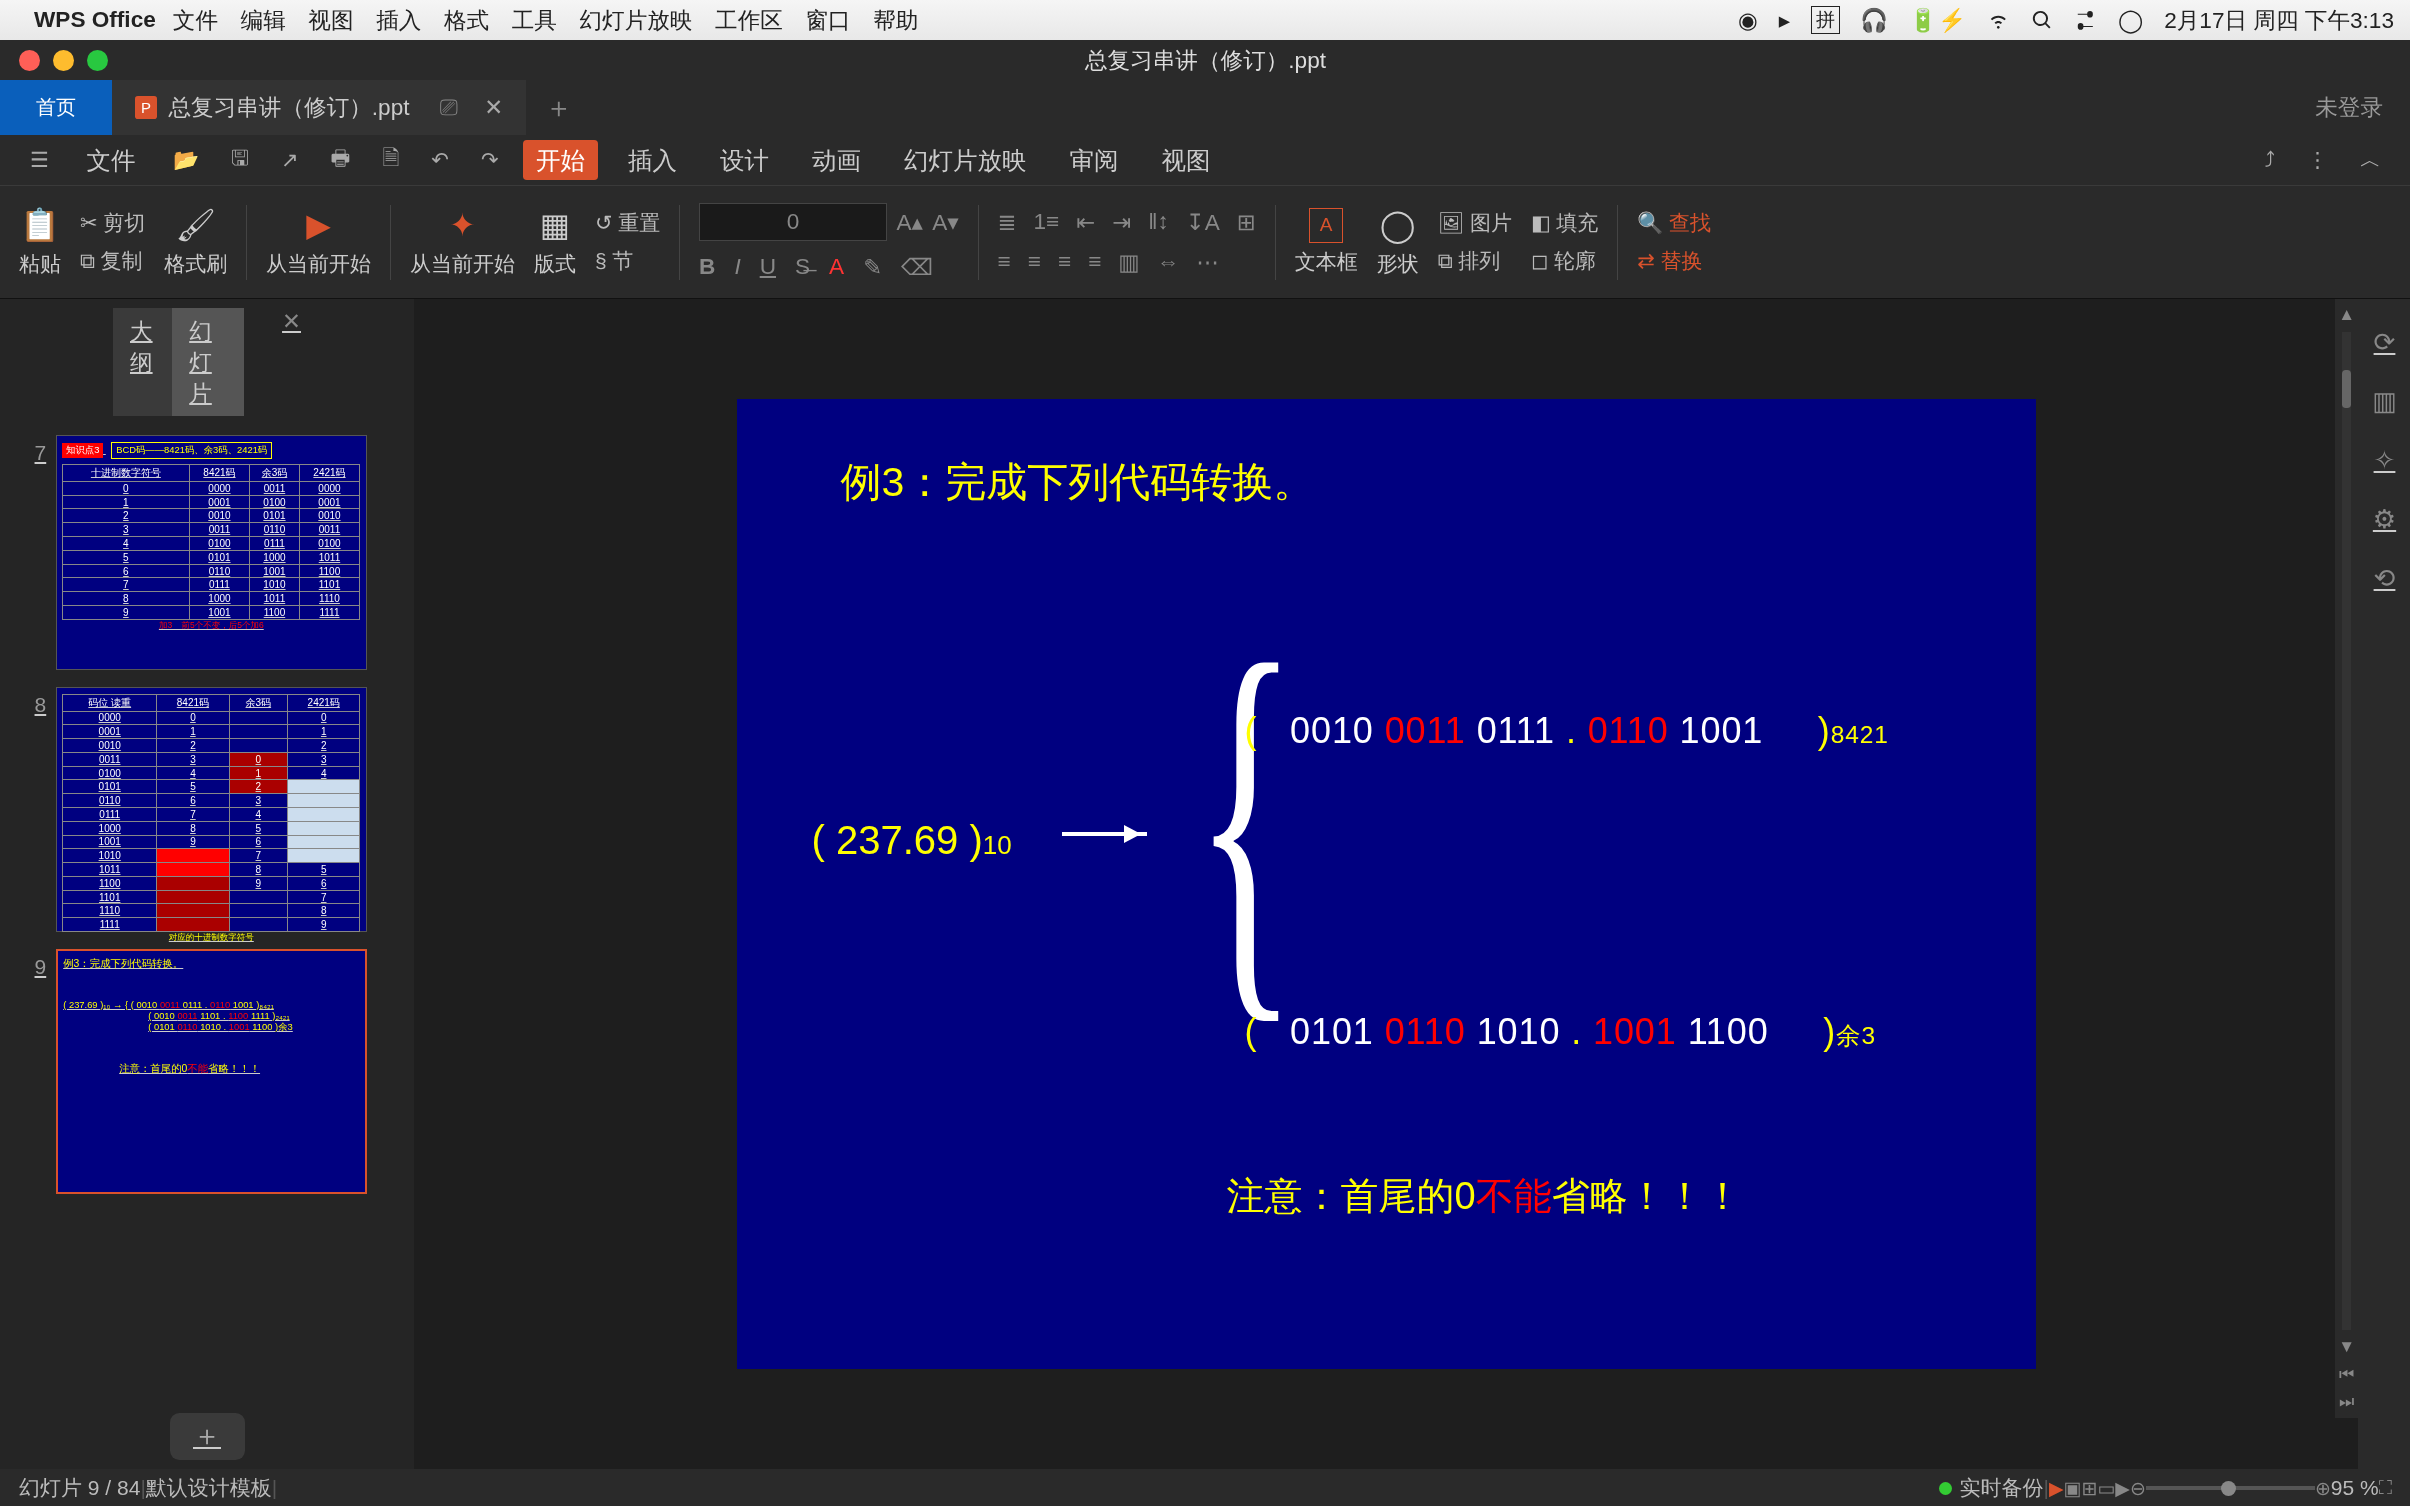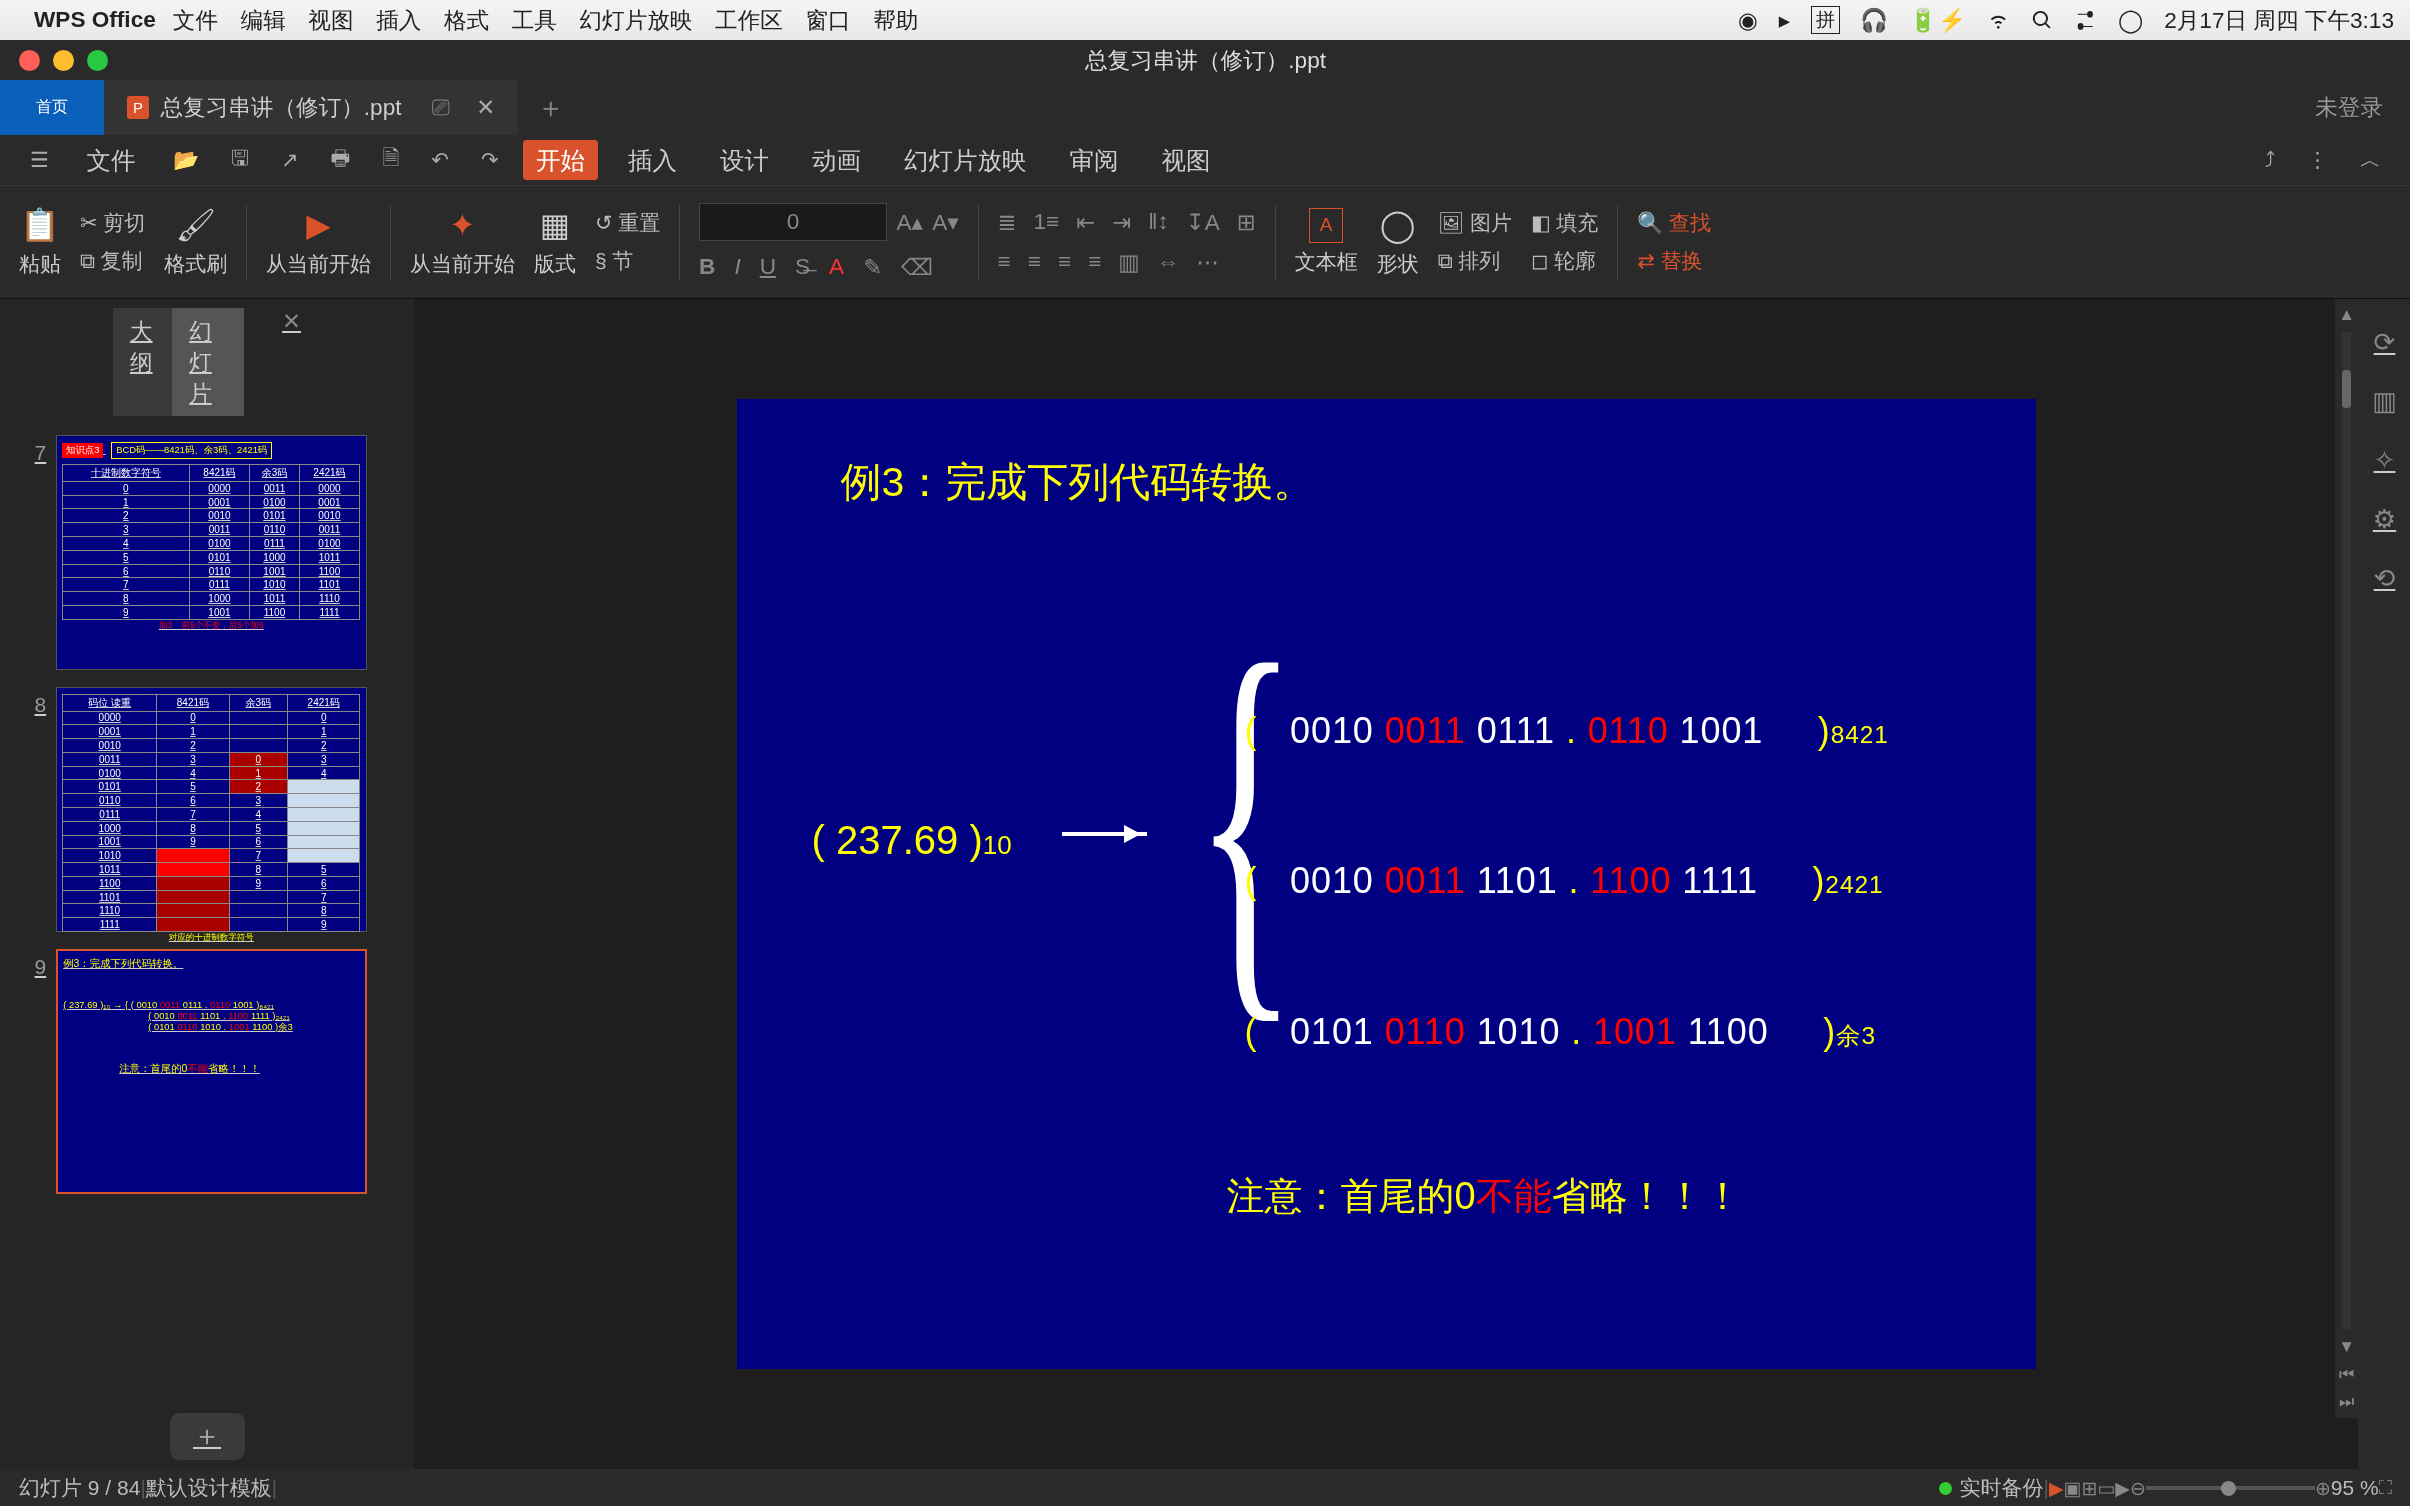--- a/index.html
+++ b/index.html
@@ -16,21 +16,21 @@
 
 .titlebar { height: 40px; background: #2a2a2a; display: flex; align-items: center; position: relative; }
 .traffic { display: flex; gap: 13px; margin-left: 19px; }
 .dot { width: 21px; height: 21px; border-radius: 50%; }
 .dot.red { background:#ff5f57; } .dot.yellow { background:#febc2e; } .dot.green { background:#28c840; }
 .doc-title { position: absolute; left: 50%; transform: translateX(-50%); color: #ddd; font-size: 22.6px; }
 
 
 .tabs { height: 55px; background: #2a2a2a; display: flex; align-items: stretch; }
 .tab { display: flex; align-items: center; padding: 0 22.6px; color: #ccc; }
-.tab.home { background: #0a5fbb; color: #fff; font-size: 16px; padding: 0 36px; }
+.tab.home { background: #0a5fbb; color: #fff; font-size: 20px; padding: 0 36px; }
 .tab.file { background: #333; gap: 11.3px; }
 .tab .p-icon { width: 22.6px; height: 22.6px; background: #d9522c; color: #fff; display: inline-flex; align-items: center; justify-content: center; font-size: 15px; border-radius: 2.8px; }
 .tab .close { margin-left: 15px; color: #aaa; }
 .tab.plus { color: #888; font-size: 28px; padding: 0 19px; }
 .login{ margin-left:auto; padding:0 28px; color:#999; display:flex; align-items:center;}
 
 
 .ribbon-menus { height: 51px; background: #2a2a2a; display: flex; align-items: center; padding: 0 22.6px; gap: 17px; color: #ccc; font-size: 24.5px; border-bottom: 0.9px solid #3a3a3a;}
 .rm { padding: 3.8px 13px; }
 .rm.active { background: #d9522c; color: #fff; border-radius: 3.8px; }
@@ -509,30 +509,20 @@
         <div class="line" style="top:311px;">
           <span class="p">(</span>&nbsp;&nbsp;
           <span class="w">0010</span>
           <span class="r">0011</span>
           <span class="w">0111</span>
           <span class="p">.</span>
           <span class="r">0110</span>
           <span class="w">1001</span>&nbsp;&nbsp;&nbsp;&nbsp;
           <span class="p">)</span><span class="p suf">8421</span>
         </div>
-        <div class="line" style="top:461px;">
-          <span class="p">(</span>&nbsp;&nbsp;
-          <span class="w">0010</span>
-          <span class="r">0011</span>
-          <span class="w">1101</span>
-          <span class="p">.</span>
-          <span class="r">1100</span>
-          <span class="w">1111</span>&nbsp;&nbsp;&nbsp;&nbsp;
-          <span class="p">)</span><span class="p suf">2421</span>
-        </div>
         <div class="line" style="top:612px;">
           <span class="p">(</span>&nbsp;&nbsp;
           <span class="w">0101</span>
           <span class="r">0110</span>
           <span class="w">1010</span>
           <span class="p">.</span>
           <span class="r">1001</span>
           <span class="w">1100</span>&nbsp;&nbsp;&nbsp;&nbsp;
           <span class="p">)</span><span class="p suf">余3</span>
         </div>

